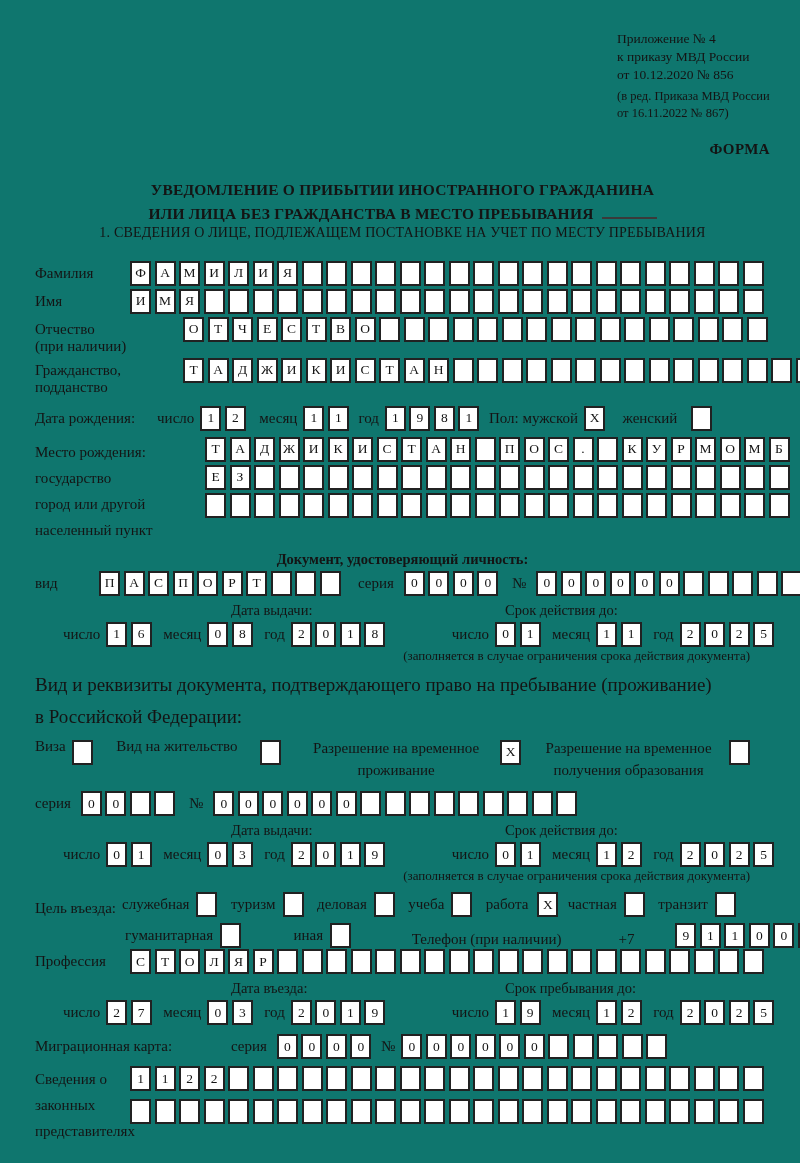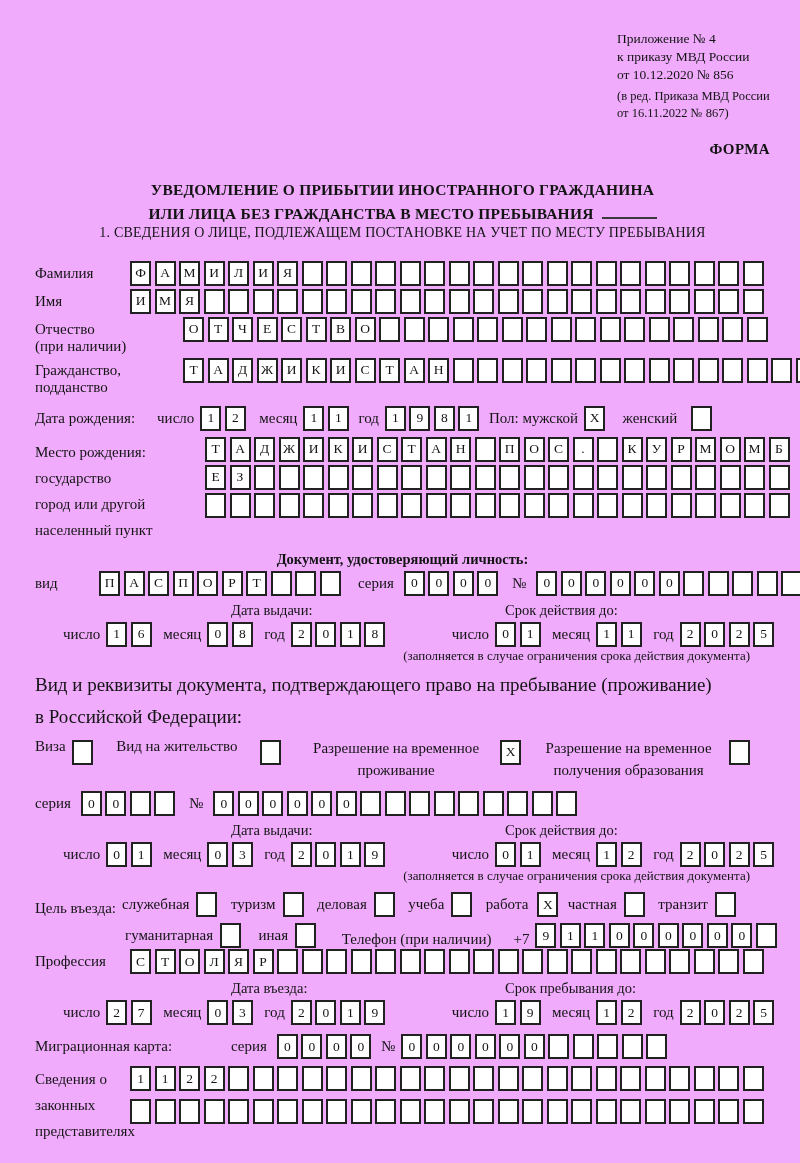--- a/index.html
+++ b/index.html
@@ -3,21 +3,21 @@
 <meta charset="utf-8">
 <style>
   * { box-sizing: border-box; margin: 0; padding: 0; }
   html,body { background:#fff; }
   body {
     width: 800px; height: 1163px;
     color: #141414;
     font-family: "Liberation Serif", "DejaVu Serif", serif;
     font-size: 15px;
   }
-  .page { position: relative; width: 800px; height: 1163px; padding: 30px 30px 0 35px; overflow: hidden; background:#f0abfc; }
+  .page { position: relative; width: 800px; height: 1163px; padding: 30px 30px 0 35px; overflow: hidden; background:#0f766e; }
 
   .appendix { margin-left: 582px; font-size: 13.5px; line-height: 1.32; }
   .appendix .amend { margin-top: 5px; font-size: 12.5px; }
 
   .forma { text-align: right; font-weight: bold; font-size: 15px; margin-top: 20px; letter-spacing: .4px; }
 
   .title { text-align: center; font-weight: bold; font-size: 15.5px; margin-top: 20px; line-height: 1.5; letter-spacing: .2px; }
   .uline { display: inline-block; width: 55px; border-bottom: 2.5px solid #3a3a3a; height: 13px; margin-left: 8px; }
 
   .sect { text-align: center; font-weight: normal; font-size: 14px; letter-spacing: .2px; }
@@ -575,21 +575,21 @@
         </div>
     </div>
     <div class="popt gap10">
       <div class="inline-lbl">транзит</div>
       <div class="cells">
           <span class="cell"></span>
         </div>
     </div>
   </div>
 
-  <div class="purpose" style="margin-top:6px;">
+  <div class="purpose" style="margin-top:6px;gap:35px;">
     <div class="popt" style="margin-left:90px;">
       <div class="inline-lbl">гуманитарная</div>
       <div class="cells">
           <span class="cell"></span>
         </div>
     </div>
     <div class="popt gap14">
       <div class="inline-lbl">иная</div>
       <div class="cells">
           <span class="cell"></span>

